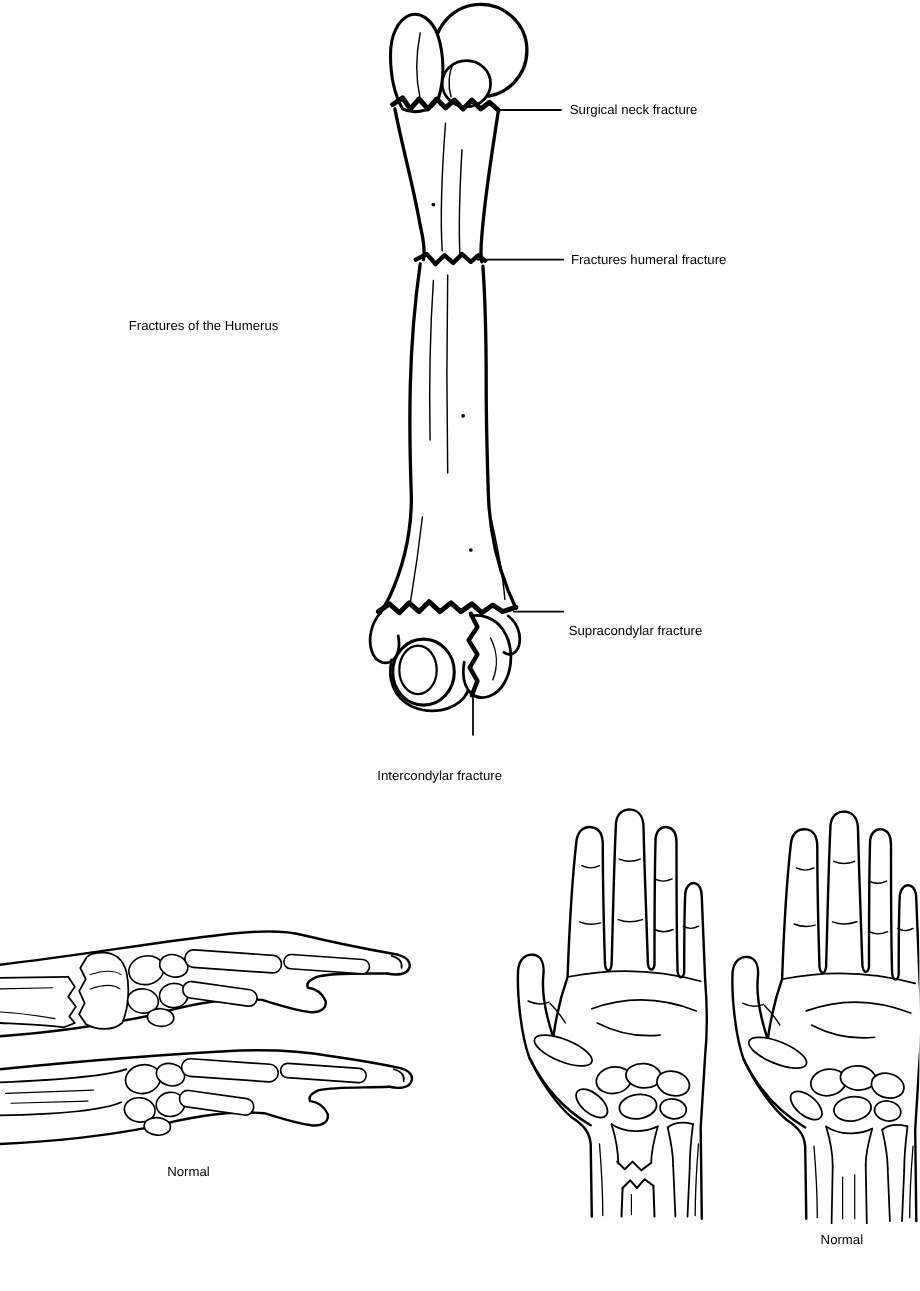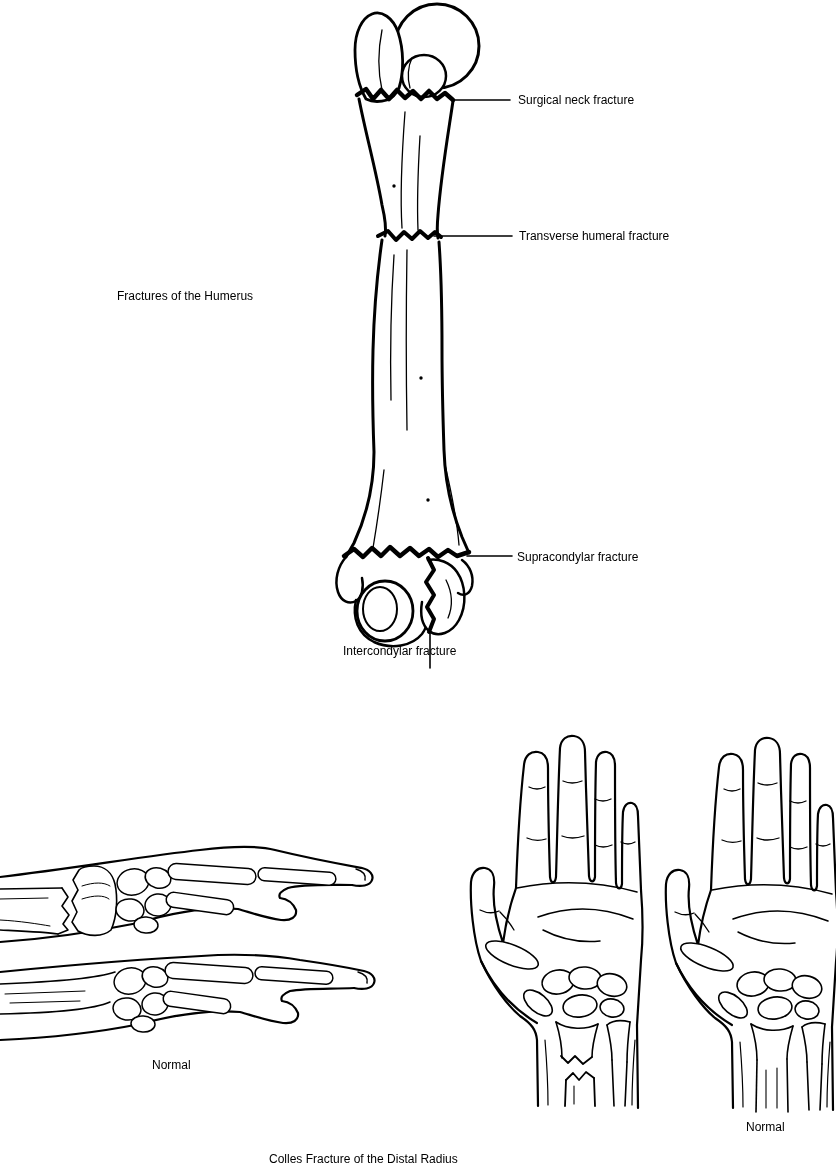--- a/index.html
+++ b/index.html
@@ -202,25 +202,24 @@
         <path stroke-width="1.1" d="M 766,1070 L 766,1108"></path>
         <path stroke-width="1.1" d="M 777,1068 L 777,1108"></path>
       </g>
     </g>
   </svg>
 
   <div class="lbl" style="left:90px;top:287px;margin-left:27px;">Fractures of the Humerus</div>
 
   <div class="lbl" style="left:518px;top:91px;">Surgical neck fracture</div>
 
-  <div class="lbl" style="left:519px;top:227px;">Transverse humeral fracture</div>
-
-  <div class="lbl" style="left:517px;top:548px;">Supracondylar fracture</div>
-
-  <div class="lbl" style="left:343px;top:642px;">Intercondylar fracture</div>
+  <div class="lbl" style="left:519px;top:227px;">Fractures humeral fracture</div>
+
+  <div class="lbl" style="left:517px;top:564px;">Supracondylar fracture</div>
+
+  <div class="lbl" style="left:343px;top:696px;">Intercondylar fracture</div>
 
   <div class="lbl" style="left:152px;top:1056px;">Normal</div>
 
   <div class="lbl" style="left:746px;top:1118px;">Normal</div>
 
-  <div class="lbl" style="left:269px;top:1150px;">Colles Fracture of the Distal Radius</div>
 
 </div>
 
 </body></html>

